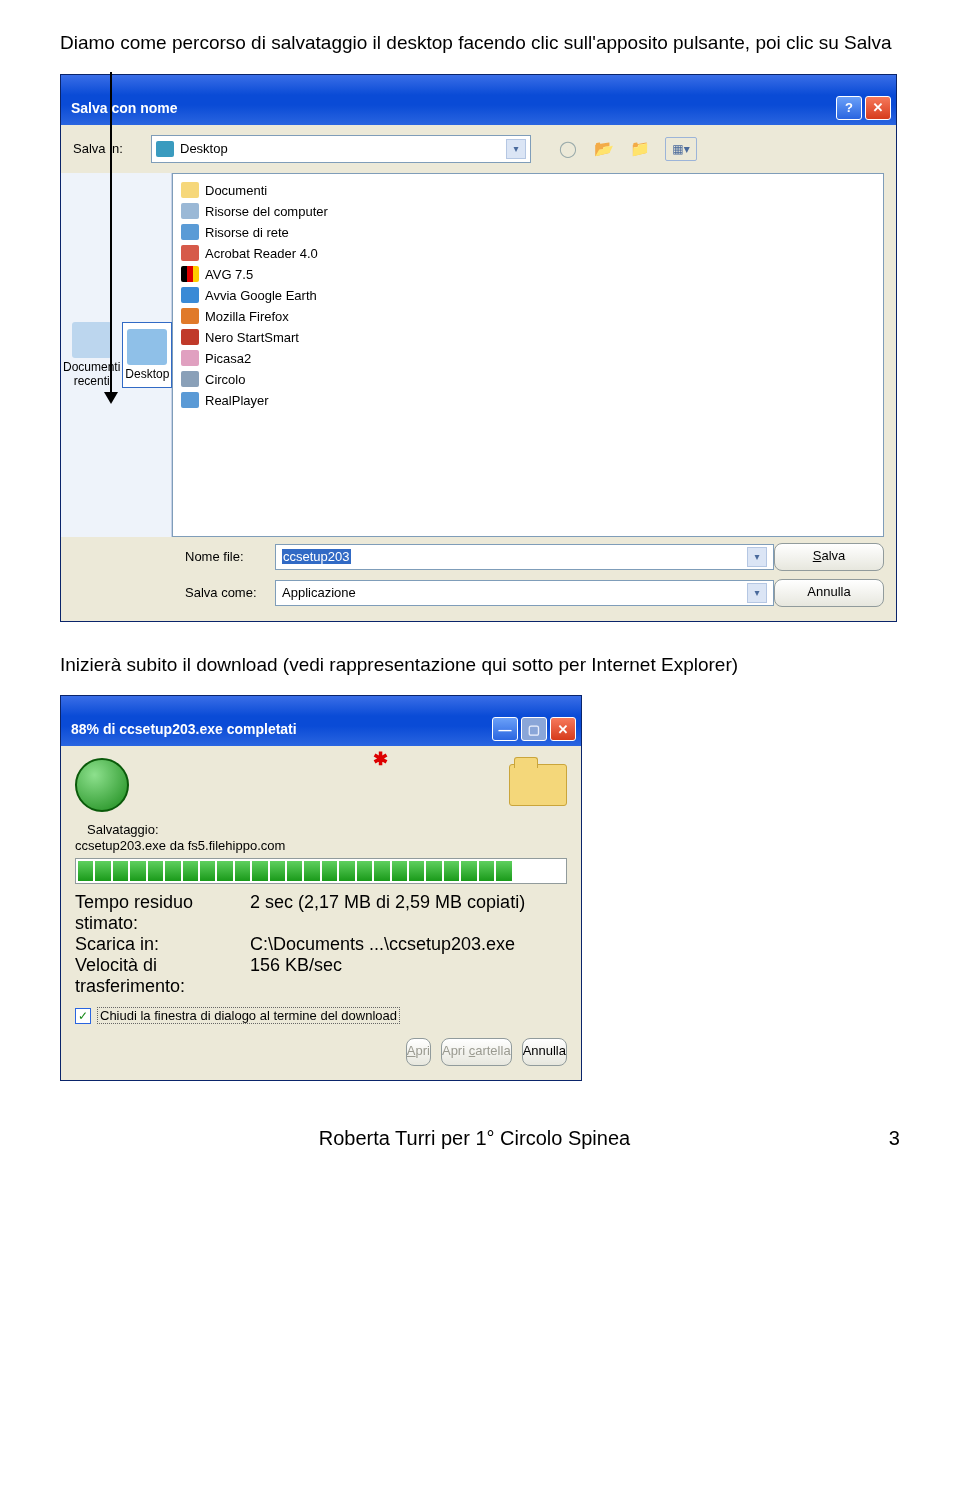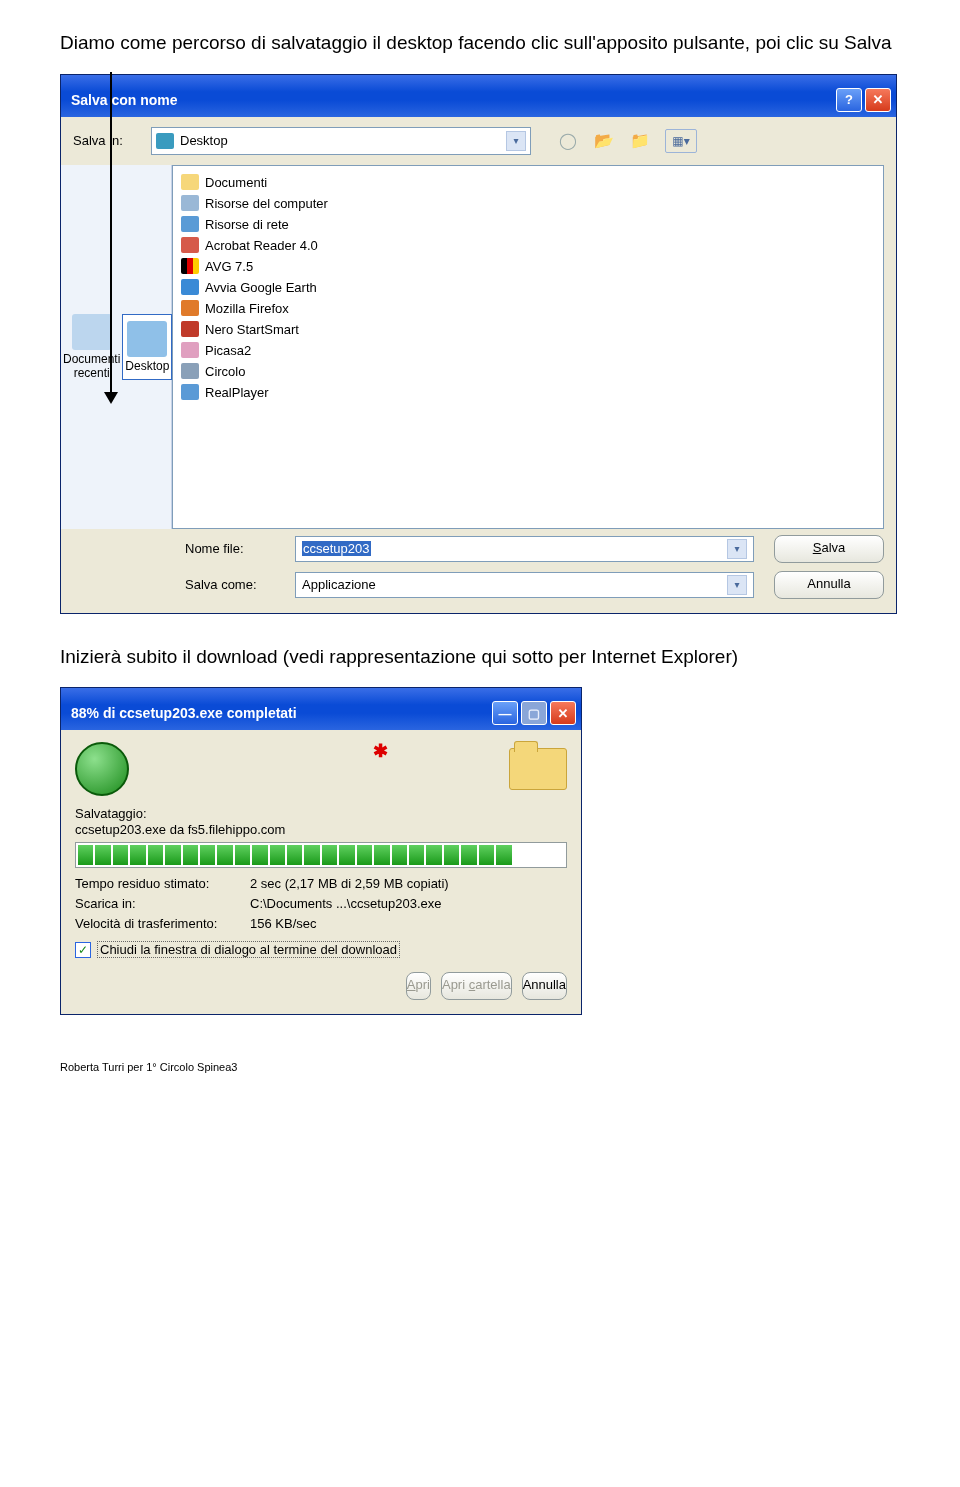--- a/index.html
+++ b/index.html
@@ -1,26 +1,26 @@
 <!DOCTYPE html>
 <html><head>
 <meta charset="utf-8">
 <style>
 html,body{margin:0;padding:0;background:#fff}
 body{font-family:Verdana,Geneva,sans-serif;color:#000;width:960px}
 .page{padding:30px 60px 20px 60px}
 .para{font-size:19px;line-height:1.35;margin:0 0 18px 0}
-.footer-row{display:flex;font-size:11px;padding:0 60px 20px 60px}
+.footer-row{display:flex;justify-content:space-between;font-size:20px;padding:0 60px 20px 60px}
 
 .arrow-line{position:absolute;left:110px;top:72px;width:2px;height:325px;background:#000}
 .arrow-head{position:absolute;left:104px;top:392px;width:0;height:0;border-left:7px solid transparent;border-right:7px solid transparent;border-top:12px solid #000}
 
 .dlg{border:1px solid #0a246a;background:#ece9d8;font-family:Tahoma,sans-serif;font-size:13px;color:#000}
 .dlg1{width:835px;margin:0 0 30px 0}
-.titlebar{background:linear-gradient(to bottom,#3a6ee7,#0a4bd6 40%,#0a4bd6 60%,#2a65e0);color:#fff;height:34px;display:flex;align-items:center;padding:8px 5px 0 10px}
+.titlebar{background:linear-gradient(to bottom,#3a6ee7,#0a4bd6 40%,#0a4bd6 60%,#2a65e0);color:#fff;height:34px;display:flex;align-items:center;padding:16px 5px 0 10px}
 .titlebar .ttl{flex:1;font-weight:bold;font-size:14px}
 .tb-btn{width:24px;height:22px;margin-left:3px;border:1px solid #fff;border-radius:3px;display:flex;align-items:center;justify-content:center;font-weight:bold;font-size:13px}
 .tb-help{background:linear-gradient(to bottom,#6aa0f8,#2a65e0);color:#fff}
 .tb-close{background:linear-gradient(to bottom,#f6795b,#d63b1c);color:#fff}
 .toolbar{display:flex;align-items:center;padding:10px 12px;gap:8px}
 .toolbar .lbl{width:70px}
 .combo{flex:0 0 370px;height:26px;border:1px solid #7f9db9;background:#fff;display:flex;align-items:center;padding:0 4px;gap:6px}
 .combo .dd{margin-left:auto;width:18px;height:18px;background:#dbe5f5;border:1px solid #b5c7e3;display:flex;align-items:center;justify-content:center;font-size:10px;color:#4a6a9c}
 .tool-icns{display:flex;gap:14px;margin-left:18px;align-items:center}
 .icn{width:22px;height:22px;display:flex;align-items:center;justify-content:center;font-size:16px}
@@ -29,41 +29,41 @@
 .icn.new{color:#f0b030}
 .icn.view{border:1px solid #9cb4d8;border-radius:2px;width:30px;font-size:12px;color:#4a6a9c}
 .body1{display:flex}
 .places{width:110px;background:#eef3fa;border-right:1px solid #c5d2e8;padding:6px 0;display:flex;flex-direction:row;align-items:center}
 .place{width:100px;text-align:center;font-size:12px;padding:6px 2px;cursor:default}
 .place.sel{border:1px solid #316ac5;background:#fff}
 .place .pic{width:40px;height:36px;margin:0 auto 2px;border-radius:3px}
 .filepane{flex:1;background:#fff;border:1px solid #7f9db9;margin:0 12px 0 0;min-height:350px;padding:6px 8px;line-height:21px}
 .fi{display:flex;align-items:center;gap:6px}
 .fi .fic{width:18px;height:16px;border-radius:2px}
-.bottombar{padding:6px 12px 14px 124px;display:grid;grid-template-columns:90px 1fr 110px;gap:8px 20px;align-items:center}
+.bottombar{padding:6px 12px 14px 124px;display:grid;grid-template-columns:90px 1fr 110px;gap:8px 0;align-items:center}
 .txtin{height:24px;border:1px solid #7f9db9;background:#fff;display:flex;align-items:center;padding:0 6px}
 .txtin .sel{background:#316ac5;color:#fff;padding:0 1px}
 .txtin .dd{margin-left:auto;width:18px;height:18px;background:#dbe5f5;border:1px solid #b5c7e3;display:flex;align-items:center;justify-content:center;font-size:10px;color:#4a6a9c}
 .btn{height:26px;border:1px solid #919b9c;border-radius:8px;background:linear-gradient(to bottom,#fff,#e7e7de);text-align:center;line-height:24px;font-size:13px}
 
 .dlg2{width:520px;margin:0 0 26px 0}
 .tb-min{background:linear-gradient(to bottom,#6aa0f8,#2a65e0);color:#fff}
 .tb-max{background:#8aa6d8;color:#e8eefb}
 .d2body{padding:12px 14px 14px 14px}
 .d2row{display:flex;align-items:center;gap:14px;margin-bottom:10px}
 .globe{width:50px;height:50px;border-radius:50%;background:radial-gradient(circle at 35% 30%,#8de08d,#1a8a1a);border:2px solid #0a5a0a}
 .folder{width:56px;height:40px;background:#f4d77a;border:1px solid #caa53b;border-radius:3px;position:relative}
 .folder:before{content:"";position:absolute;top:-8px;left:4px;width:22px;height:10px;background:#f4d77a;border:1px solid #caa53b;border-bottom:none;border-radius:3px 3px 0 0}
 .star{position:absolute;left:312px;top:52px;color:#d00;font-size:18px;font-weight:bold}
-.d2lbl{font-size:13px;margin:4px 0 1px}
+.d2lbl{font-size:13px;margin:4px 12px 1px}
 .d2val{font-size:13px}
 .prog{height:20px;border:1px solid #919b9c;background:#fff;display:flex;gap:2px;padding:2px;margin:5px 0 8px}
 .pseg{flex:1;background:linear-gradient(to bottom,#5fd05f,#1a9a1a)}
 .pseg.off{background:transparent}
-.d2grid{display:grid;grid-template-columns:175px 1fr;row-gap:5px;font-size:13px}
+.d2grid{display:grid;grid-template-columns:175px 1fr;font-size:18px}
 .chk{display:flex;align-items:center;gap:6px;margin:10px 0 14px;font-size:13px}
 .chkbox{width:14px;height:14px;border:1px solid #2a65e0;background:#fff;display:flex;align-items:center;justify-content:center;color:#1a8a1a;font-size:12px;line-height:12px}
 .dotted{border:1px dotted #666;padding:0 2px}
 .d2btns{display:flex;gap:10px;justify-content:flex-end}
 .btn.dis{color:#9a9a90}
 .und{text-decoration:underline}
 .relwrap{position:relative}
 </style>
 </head>
 <body>

